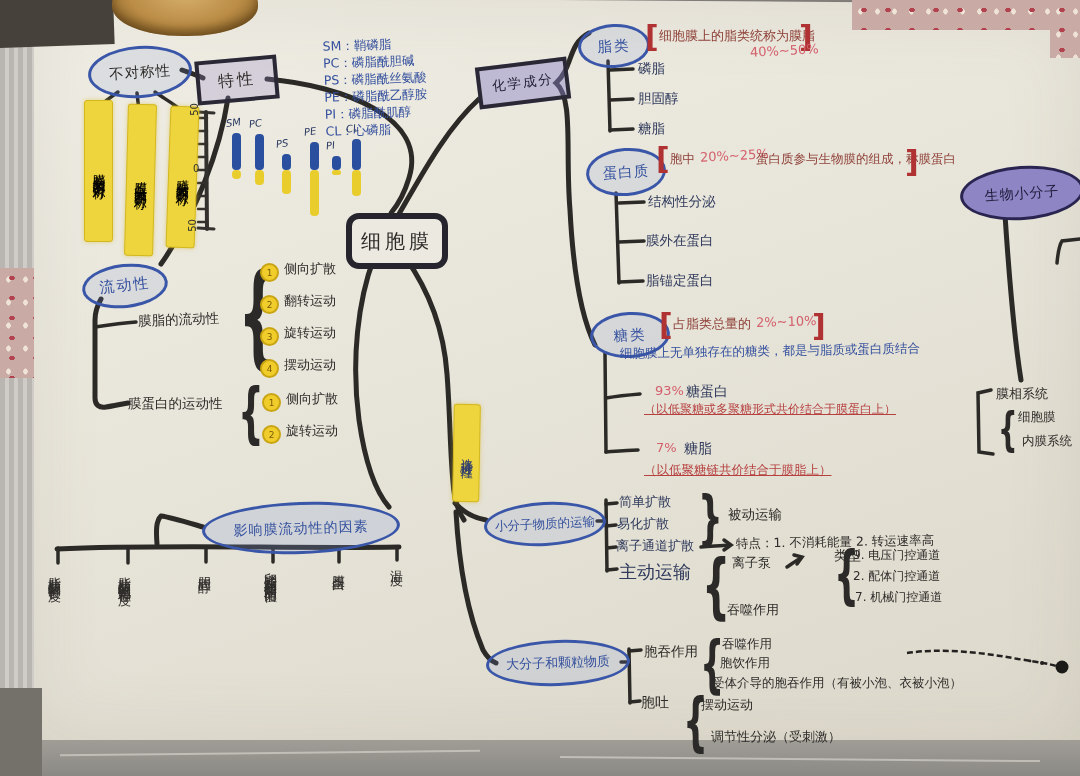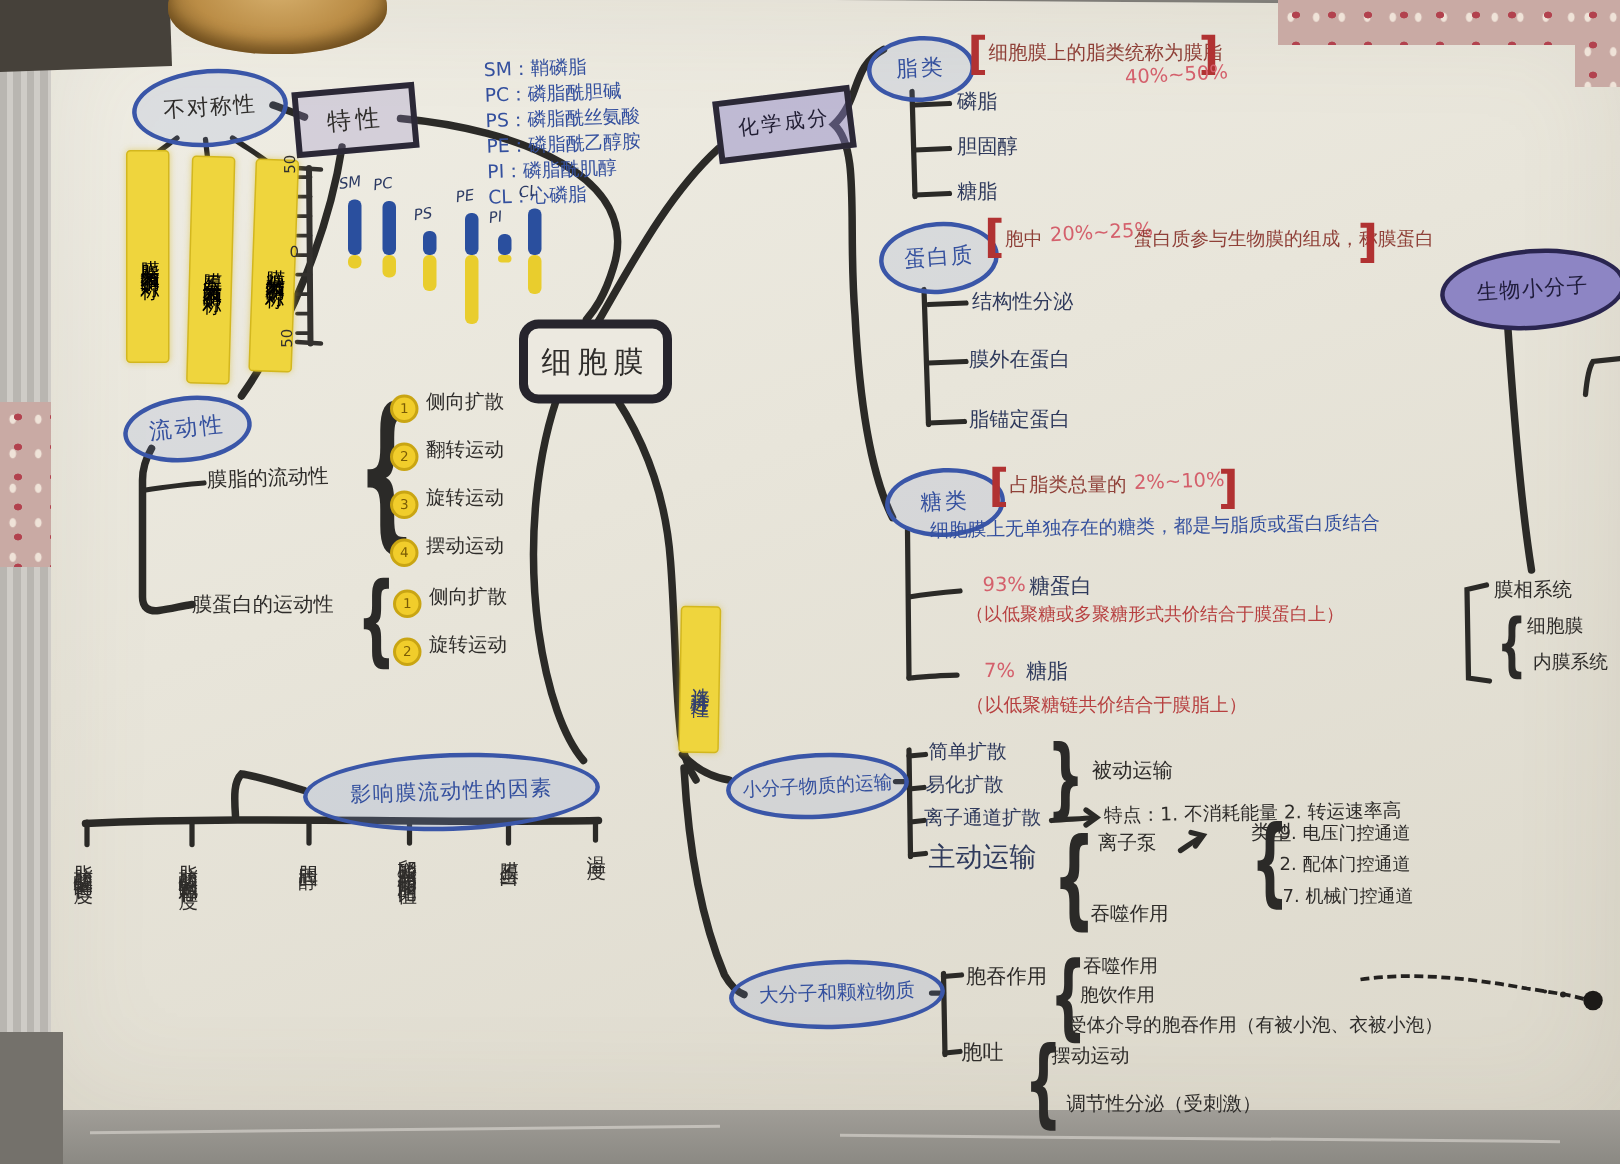--- a/index.html
+++ b/index.html
@@ -20,21 +20,21 @@
   .cup{position:absolute;left:112px;top:-26px;width:146px;height:62px;border-radius:48%;
     background:radial-gradient(ellipse at 50% 25%,#d8b270 0%,#bb8d46 55%,#7d5a22 100%);
     box-shadow:inset 0 -6px 10px rgba(60,35,5,.5);}
   .bottom-strip{position:absolute;left:0;top:740px;width:1080px;height:36px;
     background:linear-gradient(180deg,#a09d97,#8b8983);}
   .fold{position:absolute;height:2px;background:rgba(235,232,225,.5);}
   .corner-bl{position:absolute;left:0;top:688px;width:42px;height:88px;background:#74716b;}
   
   .t{position:absolute;white-space:nowrap;color:#2e2c2a;line-height:1.15;}
   .vt{writing-mode:vertical-rl;letter-spacing:2px;}
-  .blue{color:#34509e;} .dkblue{color:#2f3a5c;} .red{color:#b74040;}
+  .blue{color:#34509e;} .dkblue{color:#2f3a5c;} .red{color:#b74040;text-decoration:underline;}
   .dkred{color:#8f4038;} .pink{color:#d4606c;}
   .oval{position:absolute;border:3px solid #3a56a8;border-radius:50%;
     display:flex;align-items:center;justify-content:center;background:rgba(125,152,215,.16);}
   .rnode{position:absolute;border:4px solid #2b2836;display:flex;align-items:center;justify-content:center;background:rgba(148,138,198,.28);}
   .center-node{position:absolute;border:6px solid #26242c;border-radius:13px;
     display:flex;align-items:center;justify-content:center;background:#ece9e0;}
   .tag{position:absolute;background:#efd53d;border:1px solid #d3b71e;border-radius:3px;
     writing-mode:vertical-rl;letter-spacing:2px;display:flex;align-items:center;justify-content:center;
     box-shadow:0 0 4px rgba(215,185,40,.55);}
   .coin{position:absolute;width:15px;height:15px;border-radius:50%;background:#f1cd2b;

